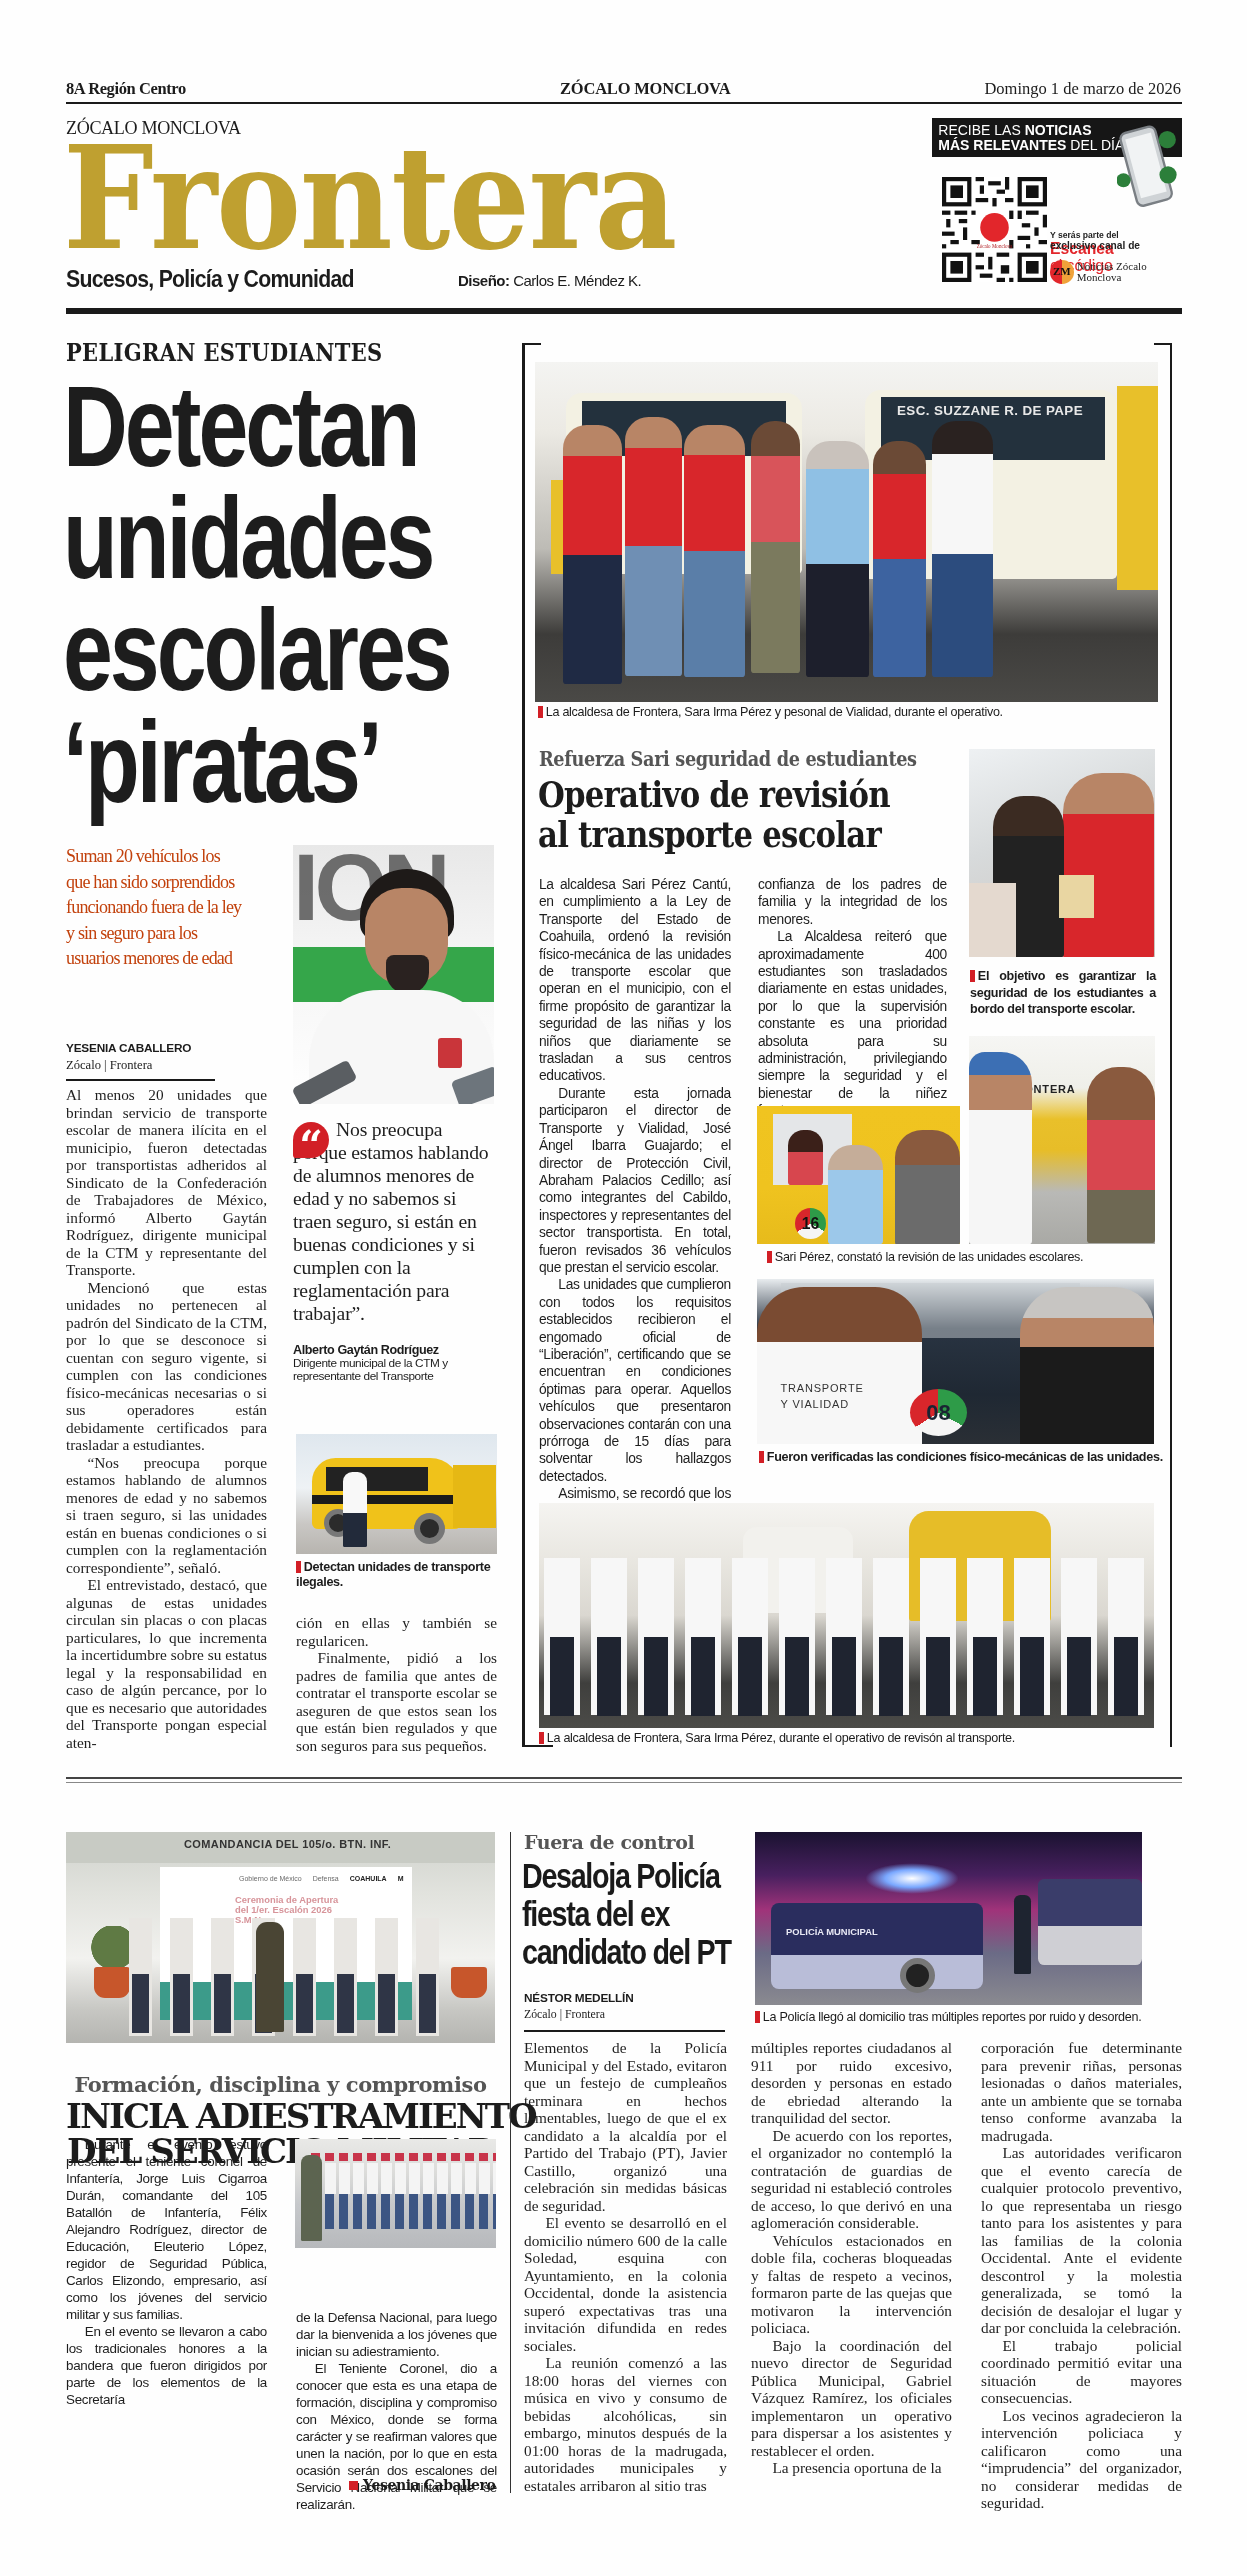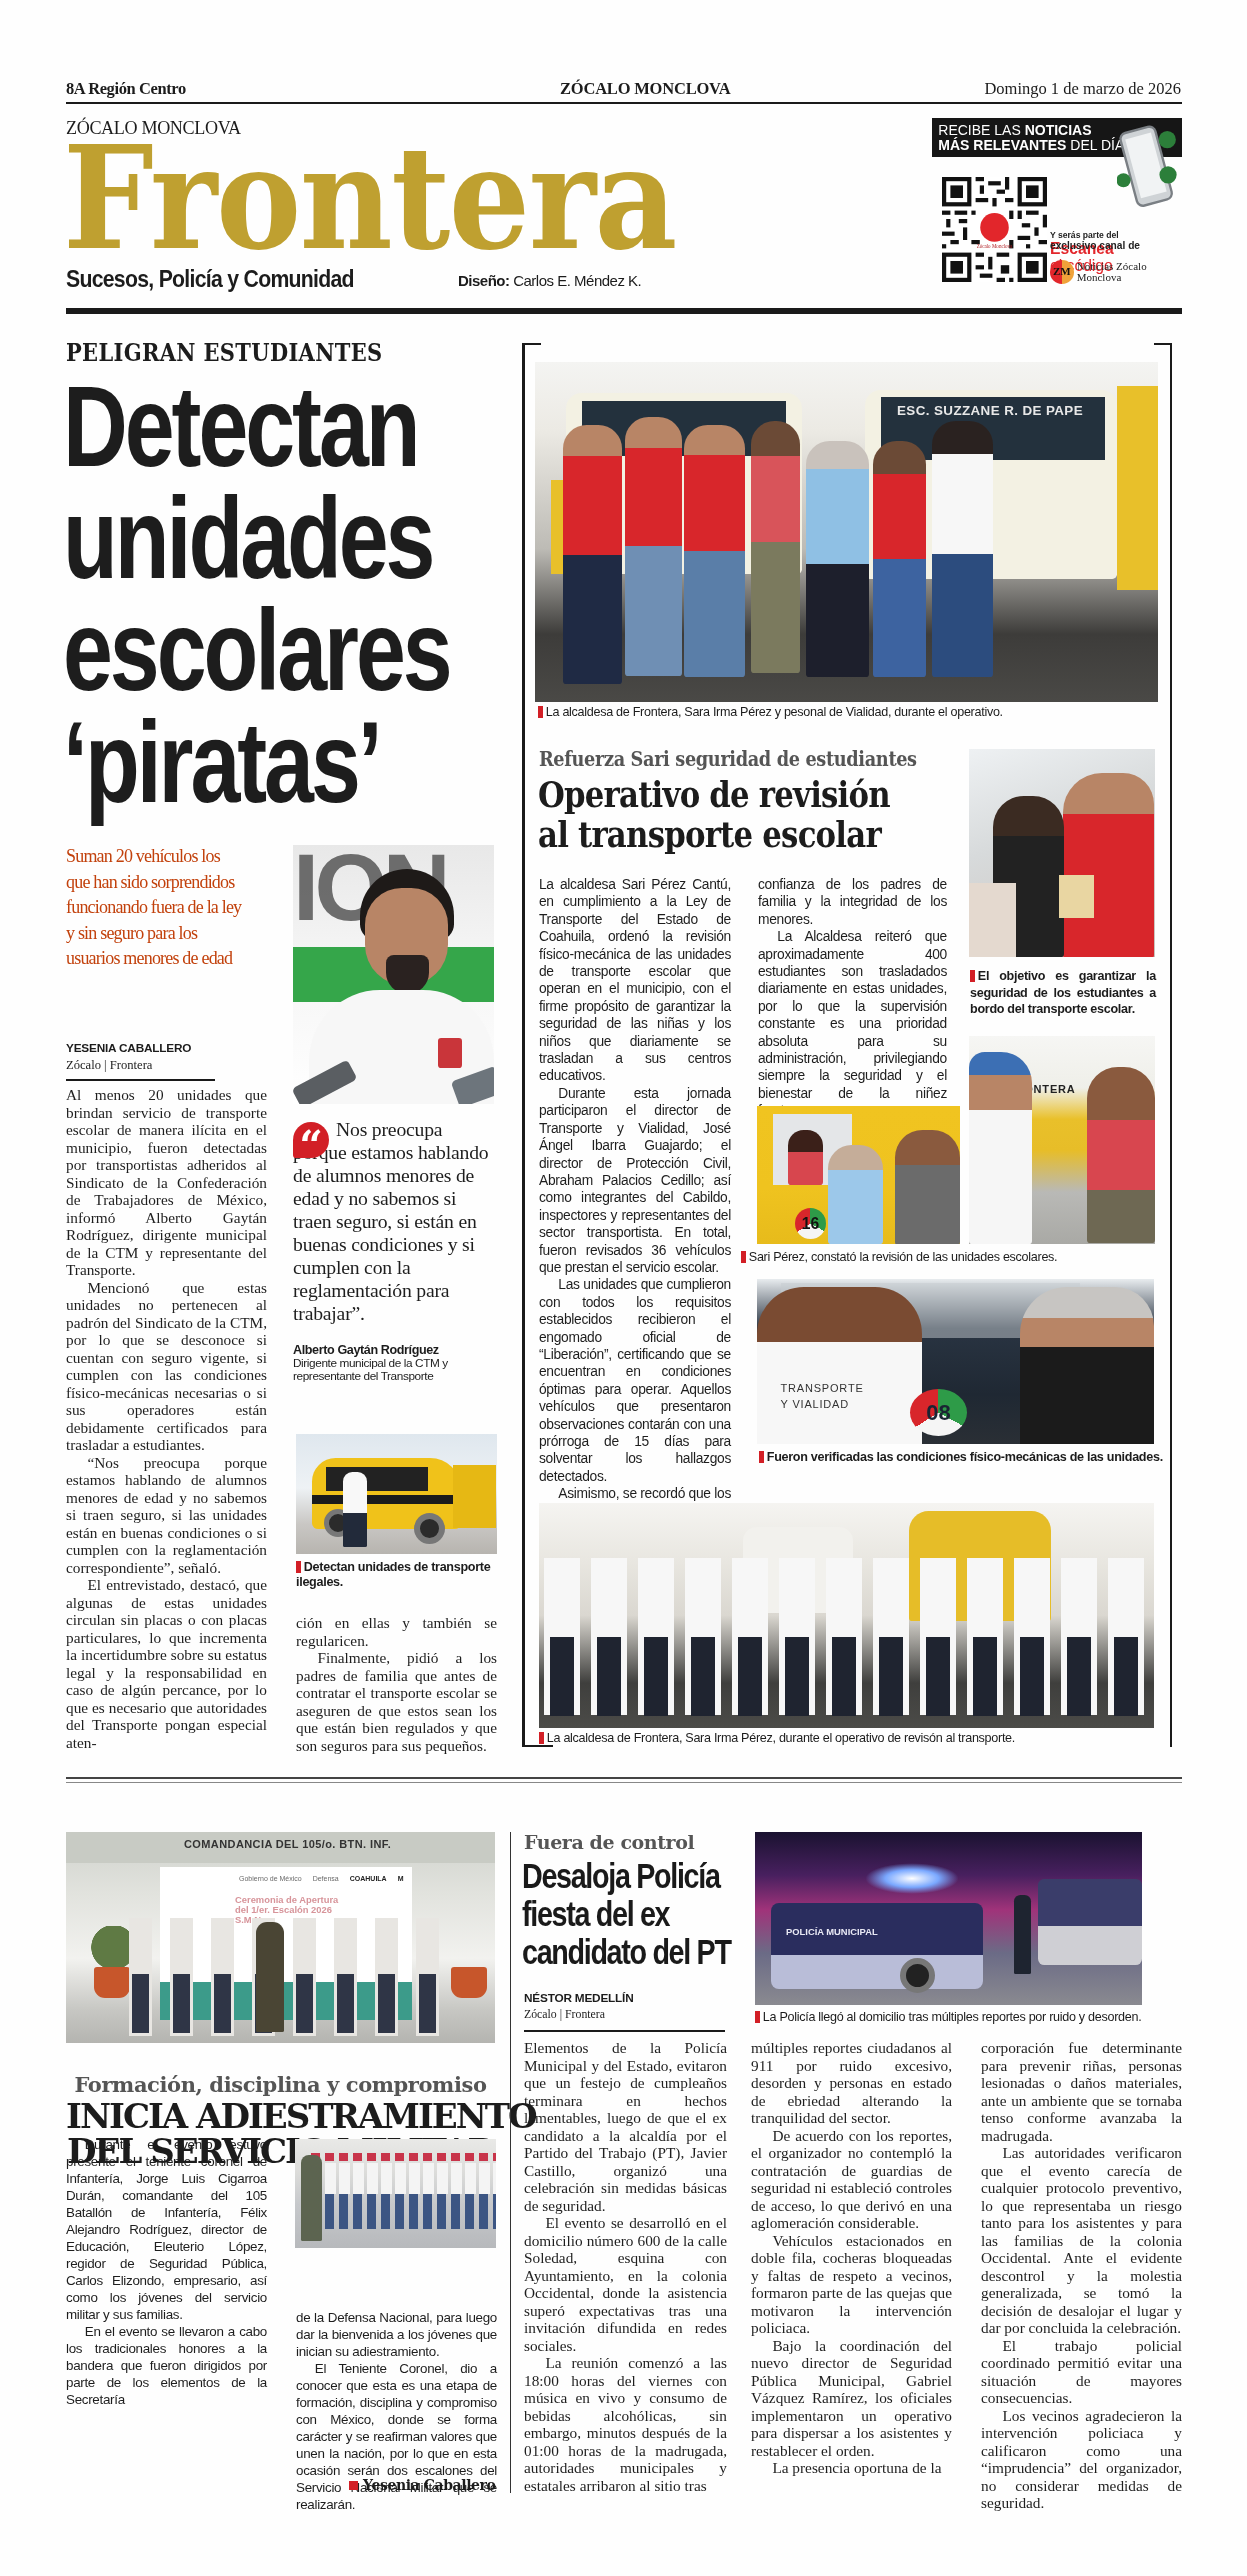--- a/index.html
+++ b/index.html
@@ -230,21 +230,21 @@
   <div class="abs" style="left:71px;top:39px;width:55px;height:99px;background:linear-gradient(180deg,#c5ad99 0 25%,#9cc8ea 25% 100%);border-radius:23.6px 23.6px 3.1px 3.1px;"></div>
   <div class="abs" style="left:138px;top:23.6px;width:65px;height:115px;background:linear-gradient(180deg,#8a5a3e 0 30%,#6b6b6b 30% 100%);border-radius:27.5px 27.5px 3.1px 3.1px;"></div>
   <div class="abs" style="left:38px;top:102px;width:31px;height:31px;border-radius:50%;background:conic-gradient(#2e9b48 0 33%,#f5f5f5 33% 66%,#d8262b 66% 100%);font-family:'Liberation Sans',sans-serif;font-weight:bold;font-size:15.7px;line-height:31px;text-align:center;color:#111;">16</div>
 </div>
 
 <div class="photo" style="left:969px;top:1036px;width:186px;height:208px;background:linear-gradient(180deg,#f6f6f4 0%,#efefe9 25%,#e9c02a 40%,#e7bd28 55%,#b9b9b6 75%,#a9a9a5 100%);">
   <div class="abs" style="left:39px;top:47px;font-family:'Liberation Sans',sans-serif;font-weight:bold;font-size:11px;letter-spacing:0.8px;color:#222;">FRONTERA</div>
   <div class="abs" style="left:0;top:15.7px;width:63px;height:192px;background:linear-gradient(180deg,#3c6fb4 0 12%,#b88566 12% 30%,#f6f6f6 30% 100%);border-radius:15.7px 31px 3.1px 3.1px;"></div>
   <div class="abs" style="left:118px;top:31px;width:68px;height:176px;background:linear-gradient(180deg,#8a5a3e 0 30%,#d8464f 30% 70%,#6e6853 70% 100%);border-radius:31px 31px 3.1px 3.1px;"></div>
 </div>
-<div class="caption abs" style="left:733px;top:1250px;width:409px;padding-left:8px;"><span class="mark"></span><span>Sari Pérez, constató la revisión de las unidades escolares.</span></div>
+<div class="caption abs" style="left:759px;top:1250px;width:409px;padding-left:8px;"><span class="mark"></span><span>Sari Pérez, constató la revisión de las unidades escolares.</span></div>
 
 <div class="photo" style="left:757px;top:1279px;width:397px;height:165px;background:linear-gradient(180deg,#e8ecef 0%,#293442 30%,#1f2833 70%,#2a2f35 100%);">
   <div class="abs" style="left:23.6px;top:3.9px;width:299px;height:55px;background:#c5cbd0;opacity:0.5;"></div>
   <div class="abs" style="left:0;top:7.9px;width:165px;height:157px;background:linear-gradient(180deg,#7a4b32 0 35%,#f7f7f7 35% 100%);border-radius:47px 47px 0 0;"></div>
   <div class="abs" style="left:23.6px;top:102px;font-family:'Liberation Sans',sans-serif;font-size:11px;line-height:15.7px;color:#333;letter-spacing:0.8px;">
     <div>TRANSPORTE</div>
     <div>Y VIALIDAD</div>
   </div>
   <div class="abs" style="left:153px;top:110px;width:57px;height:47px;border-radius:50%;background:conic-gradient(#2e9b48 0 33%,#f5f5f5 33% 66%,#d8262b 66% 100%);font-family:'Liberation Sans',sans-serif;font-weight:bold;font-size:22px;line-height:47px;text-align:center;color:#1a2433;">08</div>
   <div class="abs" style="left:263px;top:7.9px;width:134px;height:157px;background:linear-gradient(180deg,#c7c5c2 0 20%,#b88566 20% 38%,#1b1b1b 38% 100%);border-radius:47px 39px 0 0;"></div>

